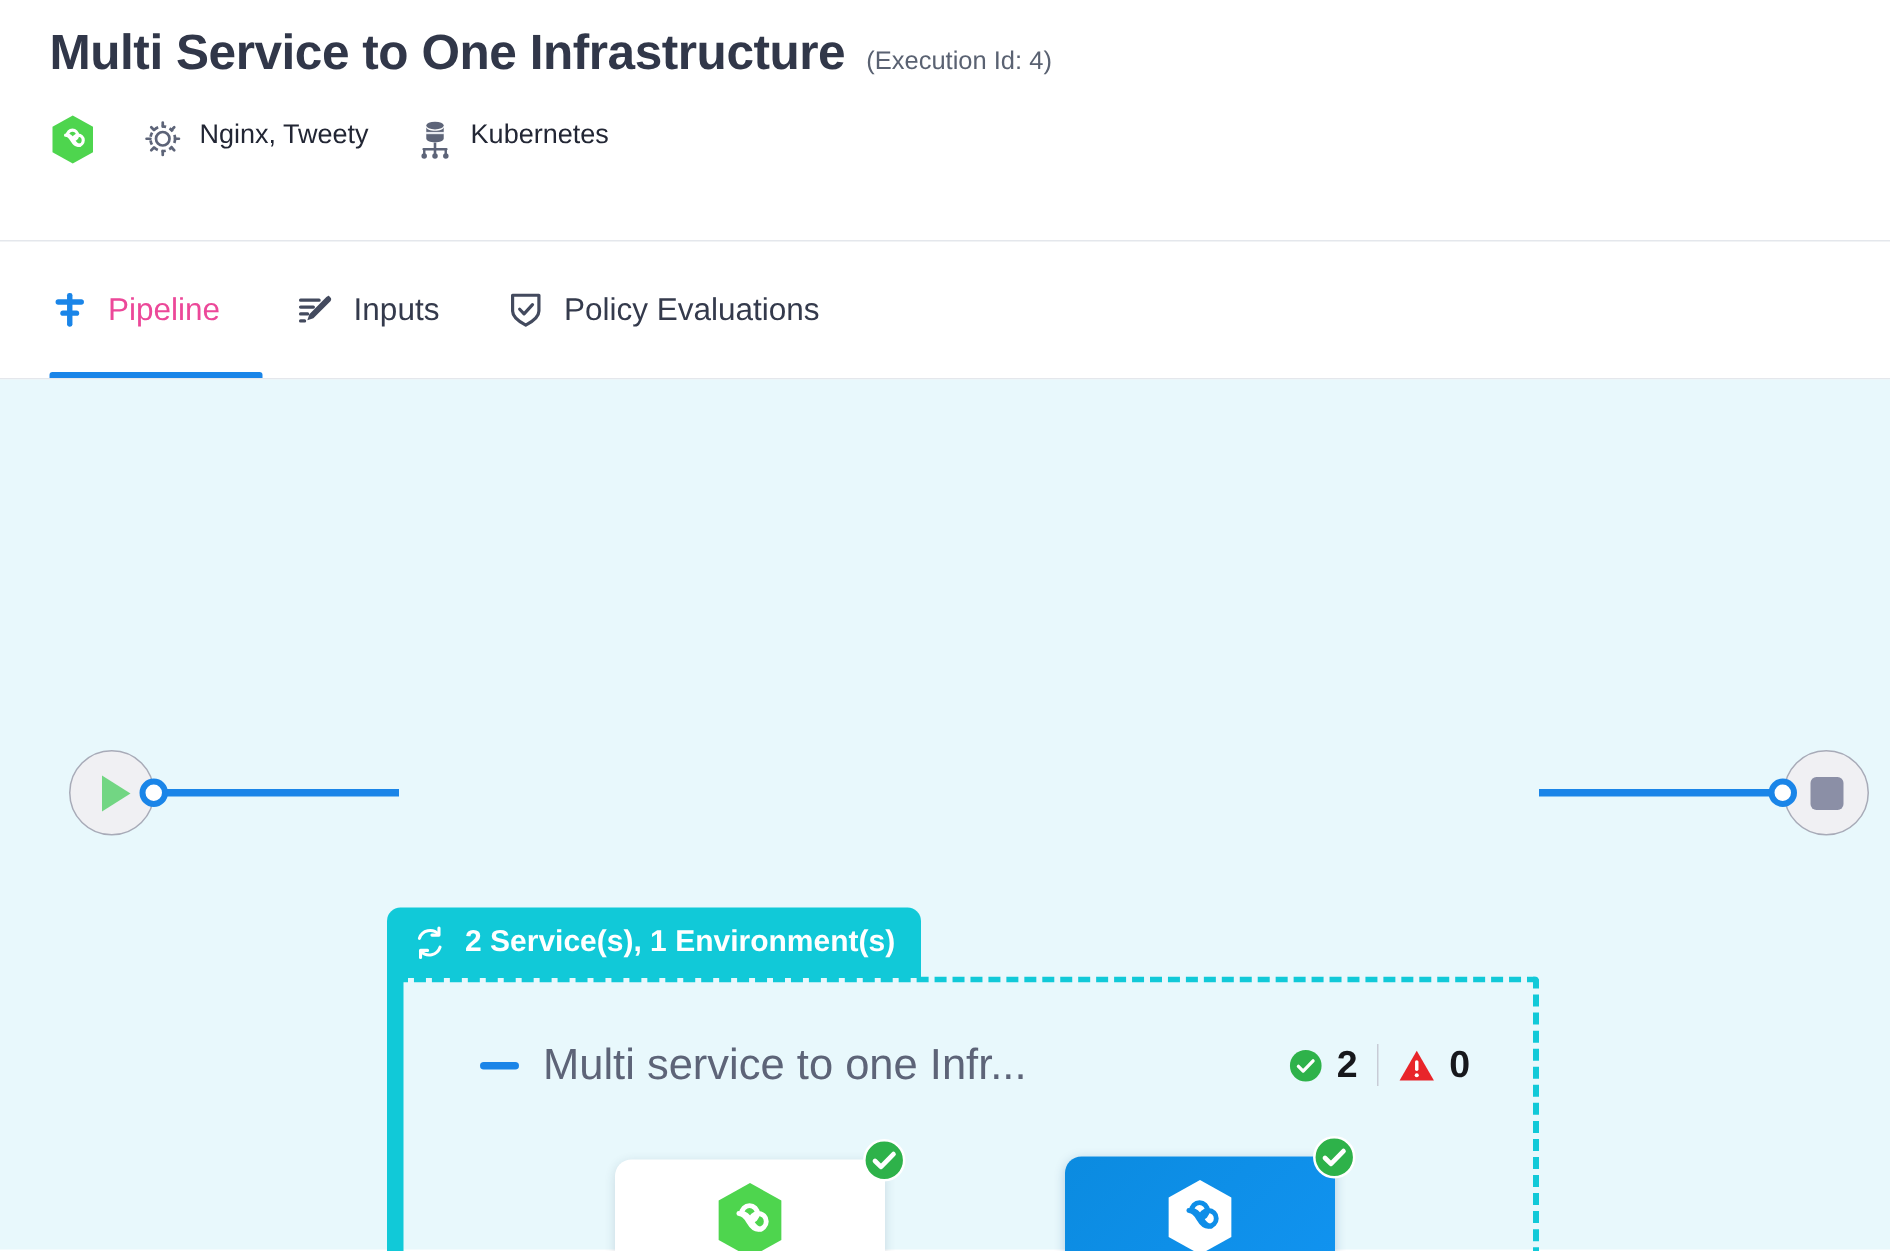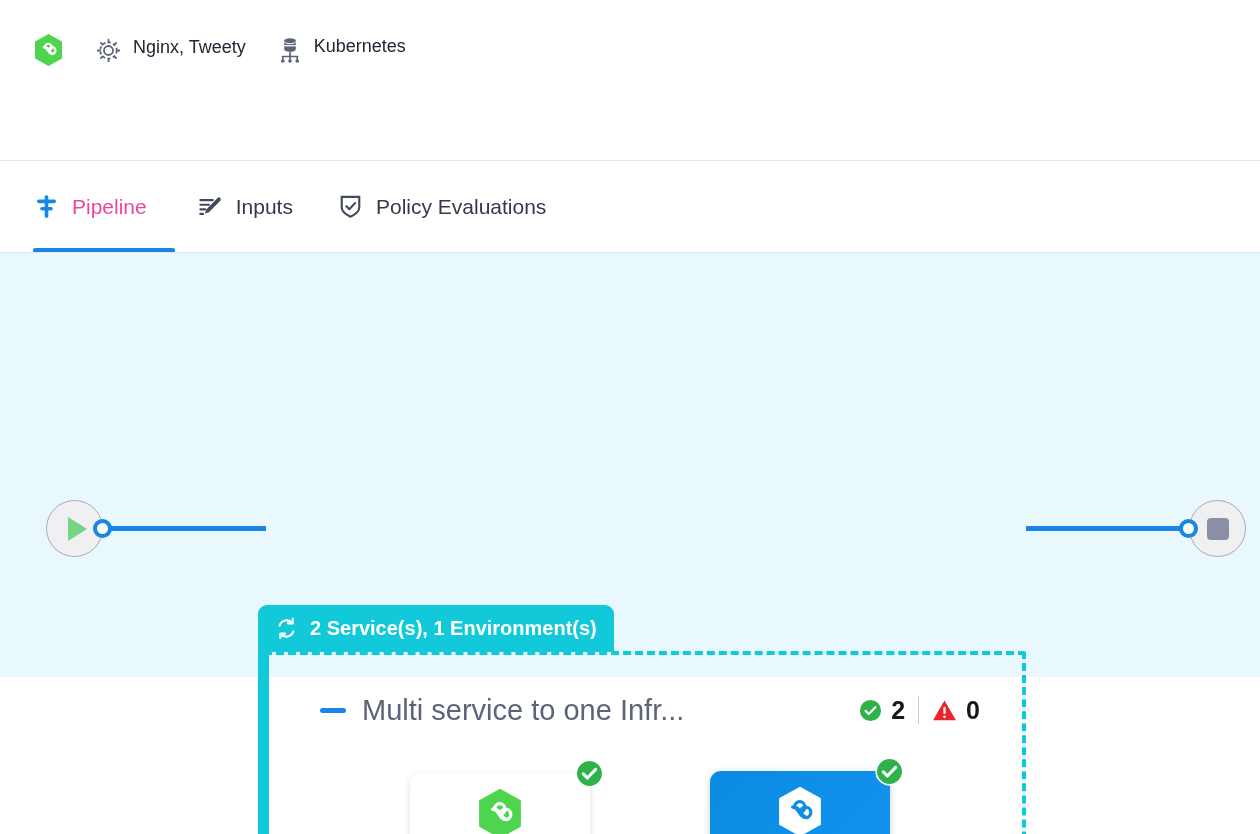--- a/index.html
+++ b/index.html
@@ -58,21 +58,21 @@
   .tab.active::after {
     content: ""; position: absolute;
     left: 0; right: 0; bottom: 0; height: 4px;
     background: #1a85e8; border-radius: 2px 2px 0 0;
   }
   .tab-icon { width: 27px; height: 27px; display: block; flex: none; }
 
   
   .canvas {
     position: relative;
-    height: 424px;
+    height: 580px;
     background: #e8f8fc;
   }
 
   
   .node-circle {
     position: absolute;
     width: 57px; height: 57px; border-radius: 50%;
     background: #f0f0f3; border: 1.5px solid #a8abb8;
     display: flex; align-items: center; justify-content: center;
   }
@@ -175,20 +175,24 @@
     position: absolute; right: 8px; bottom: 2px;
     font-size: 14px; font-weight: bold;
     font-family: "Liberation Sans", sans-serif;
   }
   #card-tweety .code-tag { color: #ffffff; }
 </style>
 </head>
 <body>
 
 <div class="header">
+  <div class="title-row">
+    <span class="page-title">Multi Service to One Infrastructure</span>
+    <span class="execution-id">(Execution Id: 4)</span>
+  </div>
 
   <div class="meta-row">
     <div class="meta-group">
       <span>
         <svg class="hex-logo" viewBox="0 0 31 34">
           <path d="M15.5 1 L29 8.5 V25.5 L15.5 33 L2 25.5 V8.5 Z" fill="#4ed54e"></path>
           <path d="M10.5 17.5 a3.4 3.4 0 1 1 3.4 3.4 c-2 0-3.1-1.5-4.2-3.4 c-1.1-1.9-2.2-3.4-4.2-3.4" fill="none" stroke="#ffffff" stroke-width="2.1" stroke-linecap="round" transform="translate(5.2,0)"></path>
           <path d="M20.5 17.5 a3.4 3.4 0 1 0 -3.4 -3.4 c2 0 3.1 1.5 4.2 3.4 c1.1 1.9 2.2 3.4 4.2 3.4" fill="none" stroke="#ffffff" stroke-width="2.1" stroke-linecap="round" transform="translate(-5.2,0)"></path>
         </svg>
       </span>

